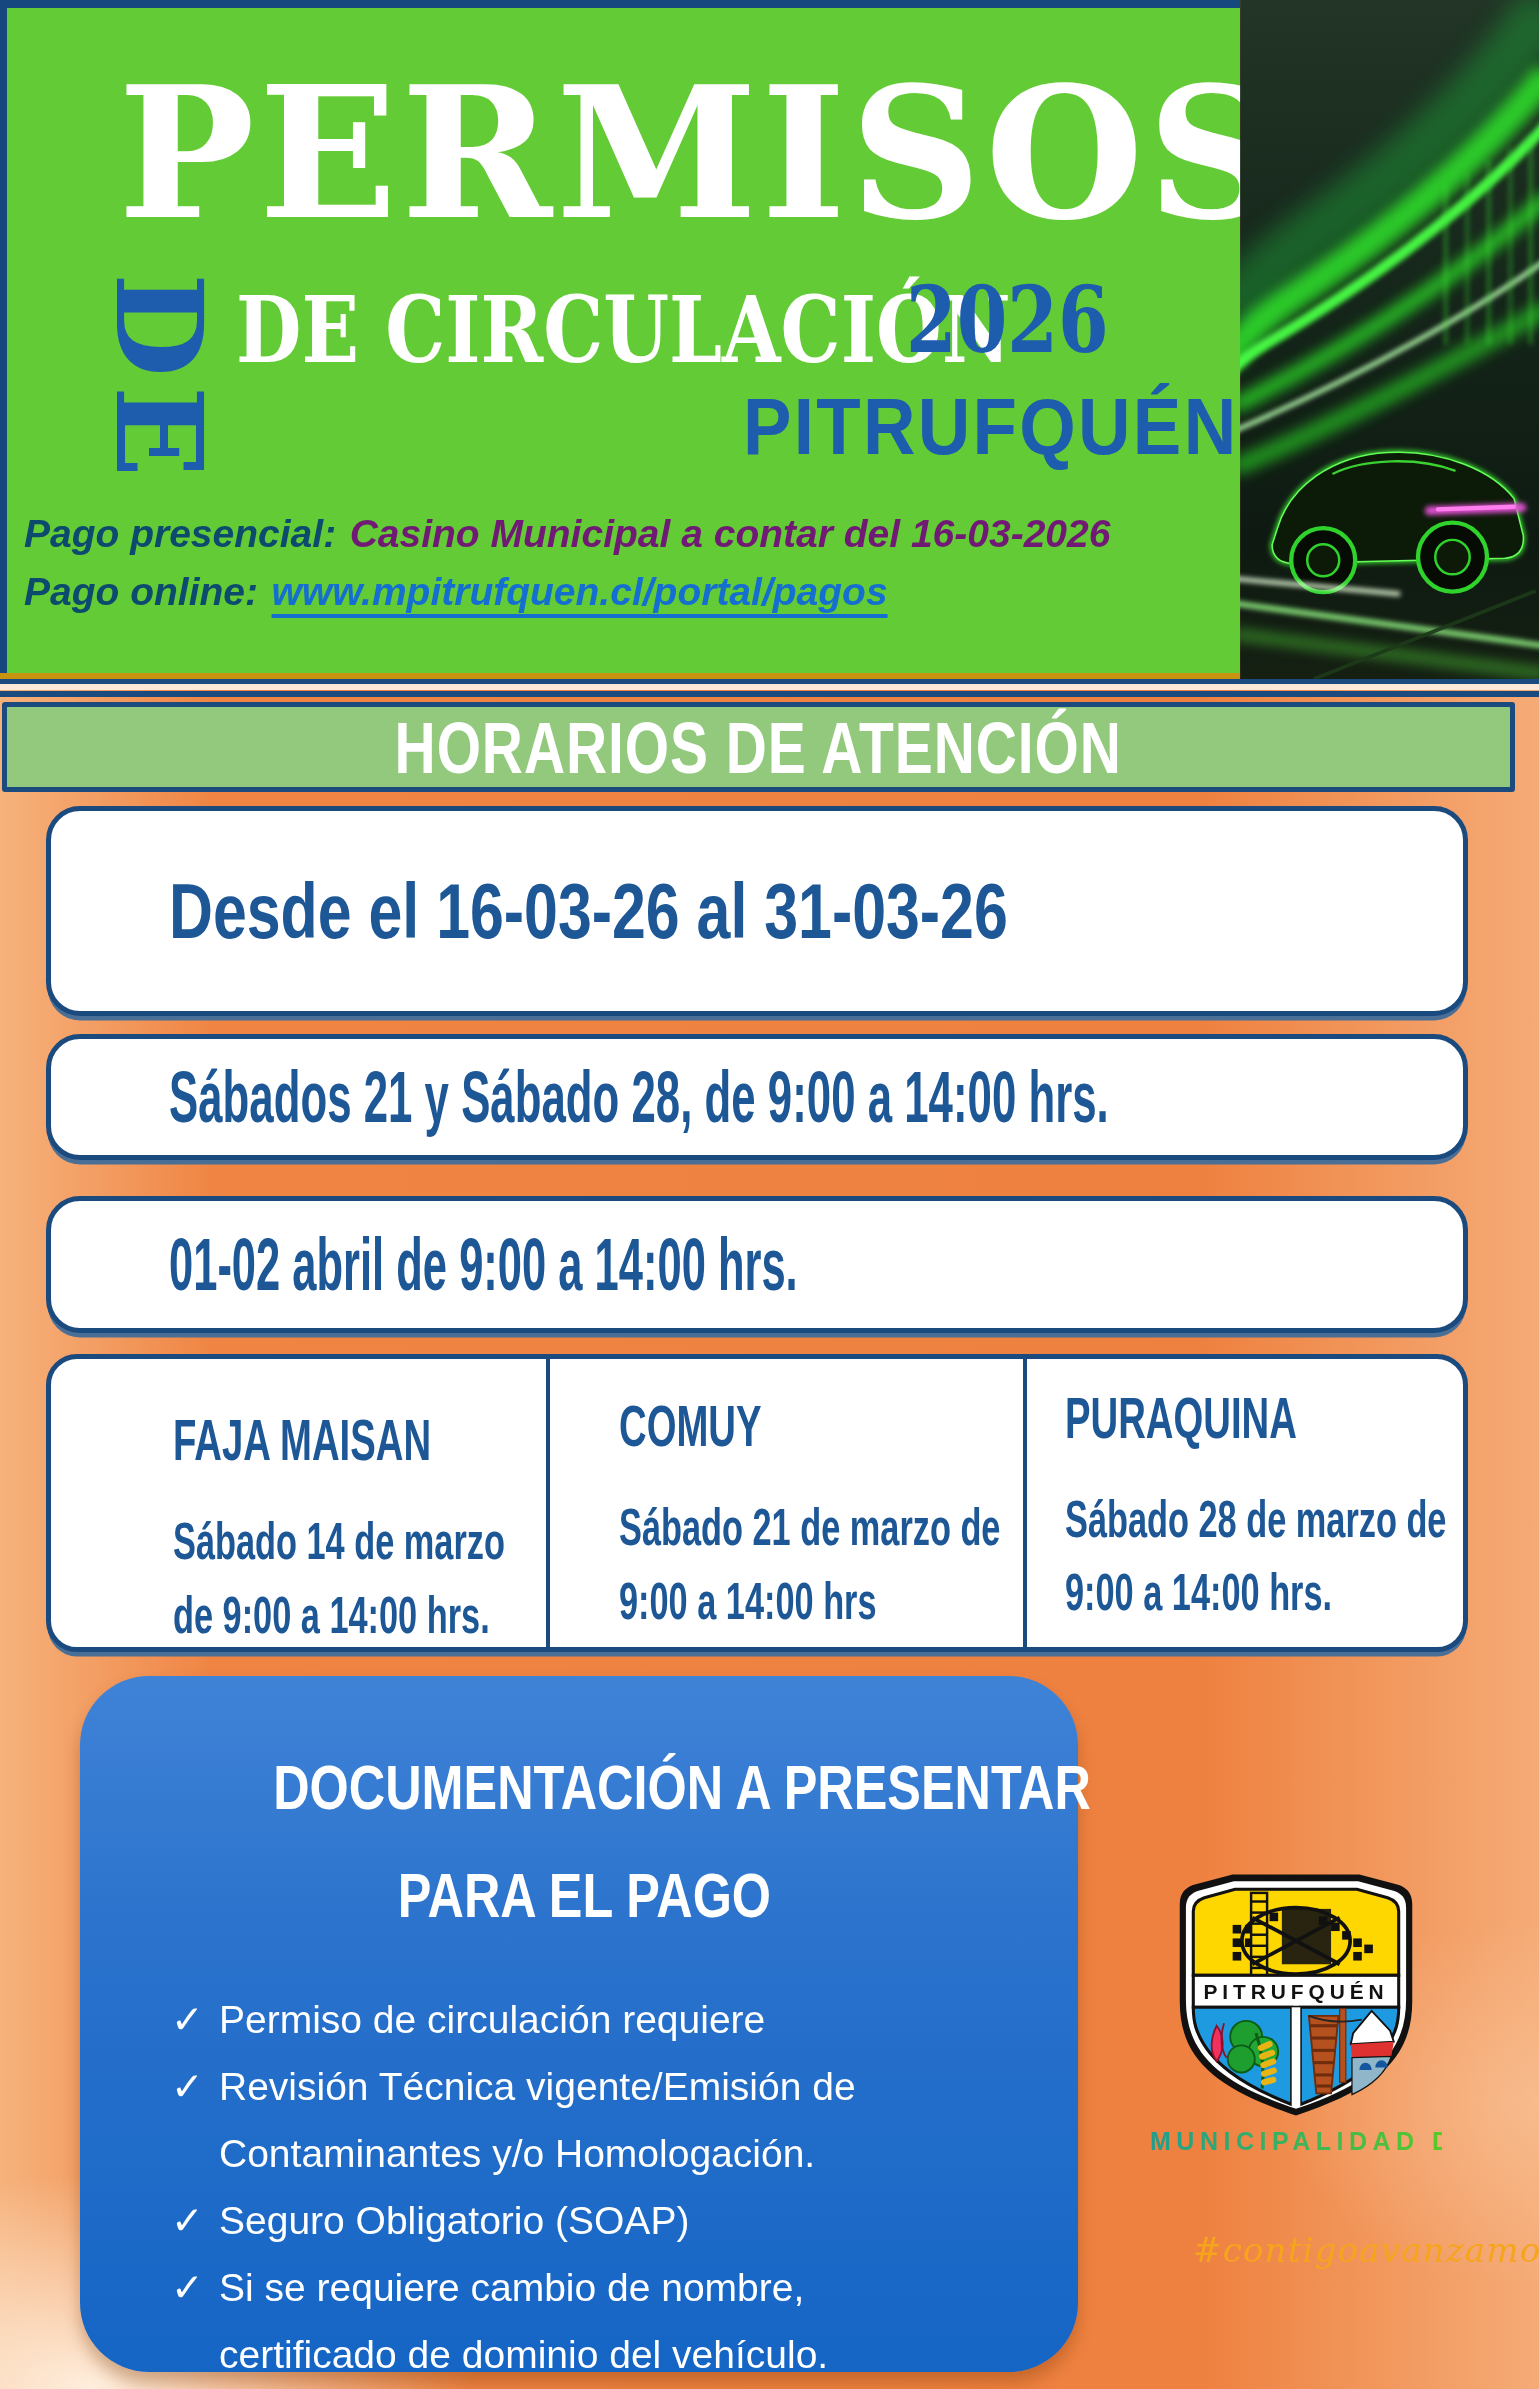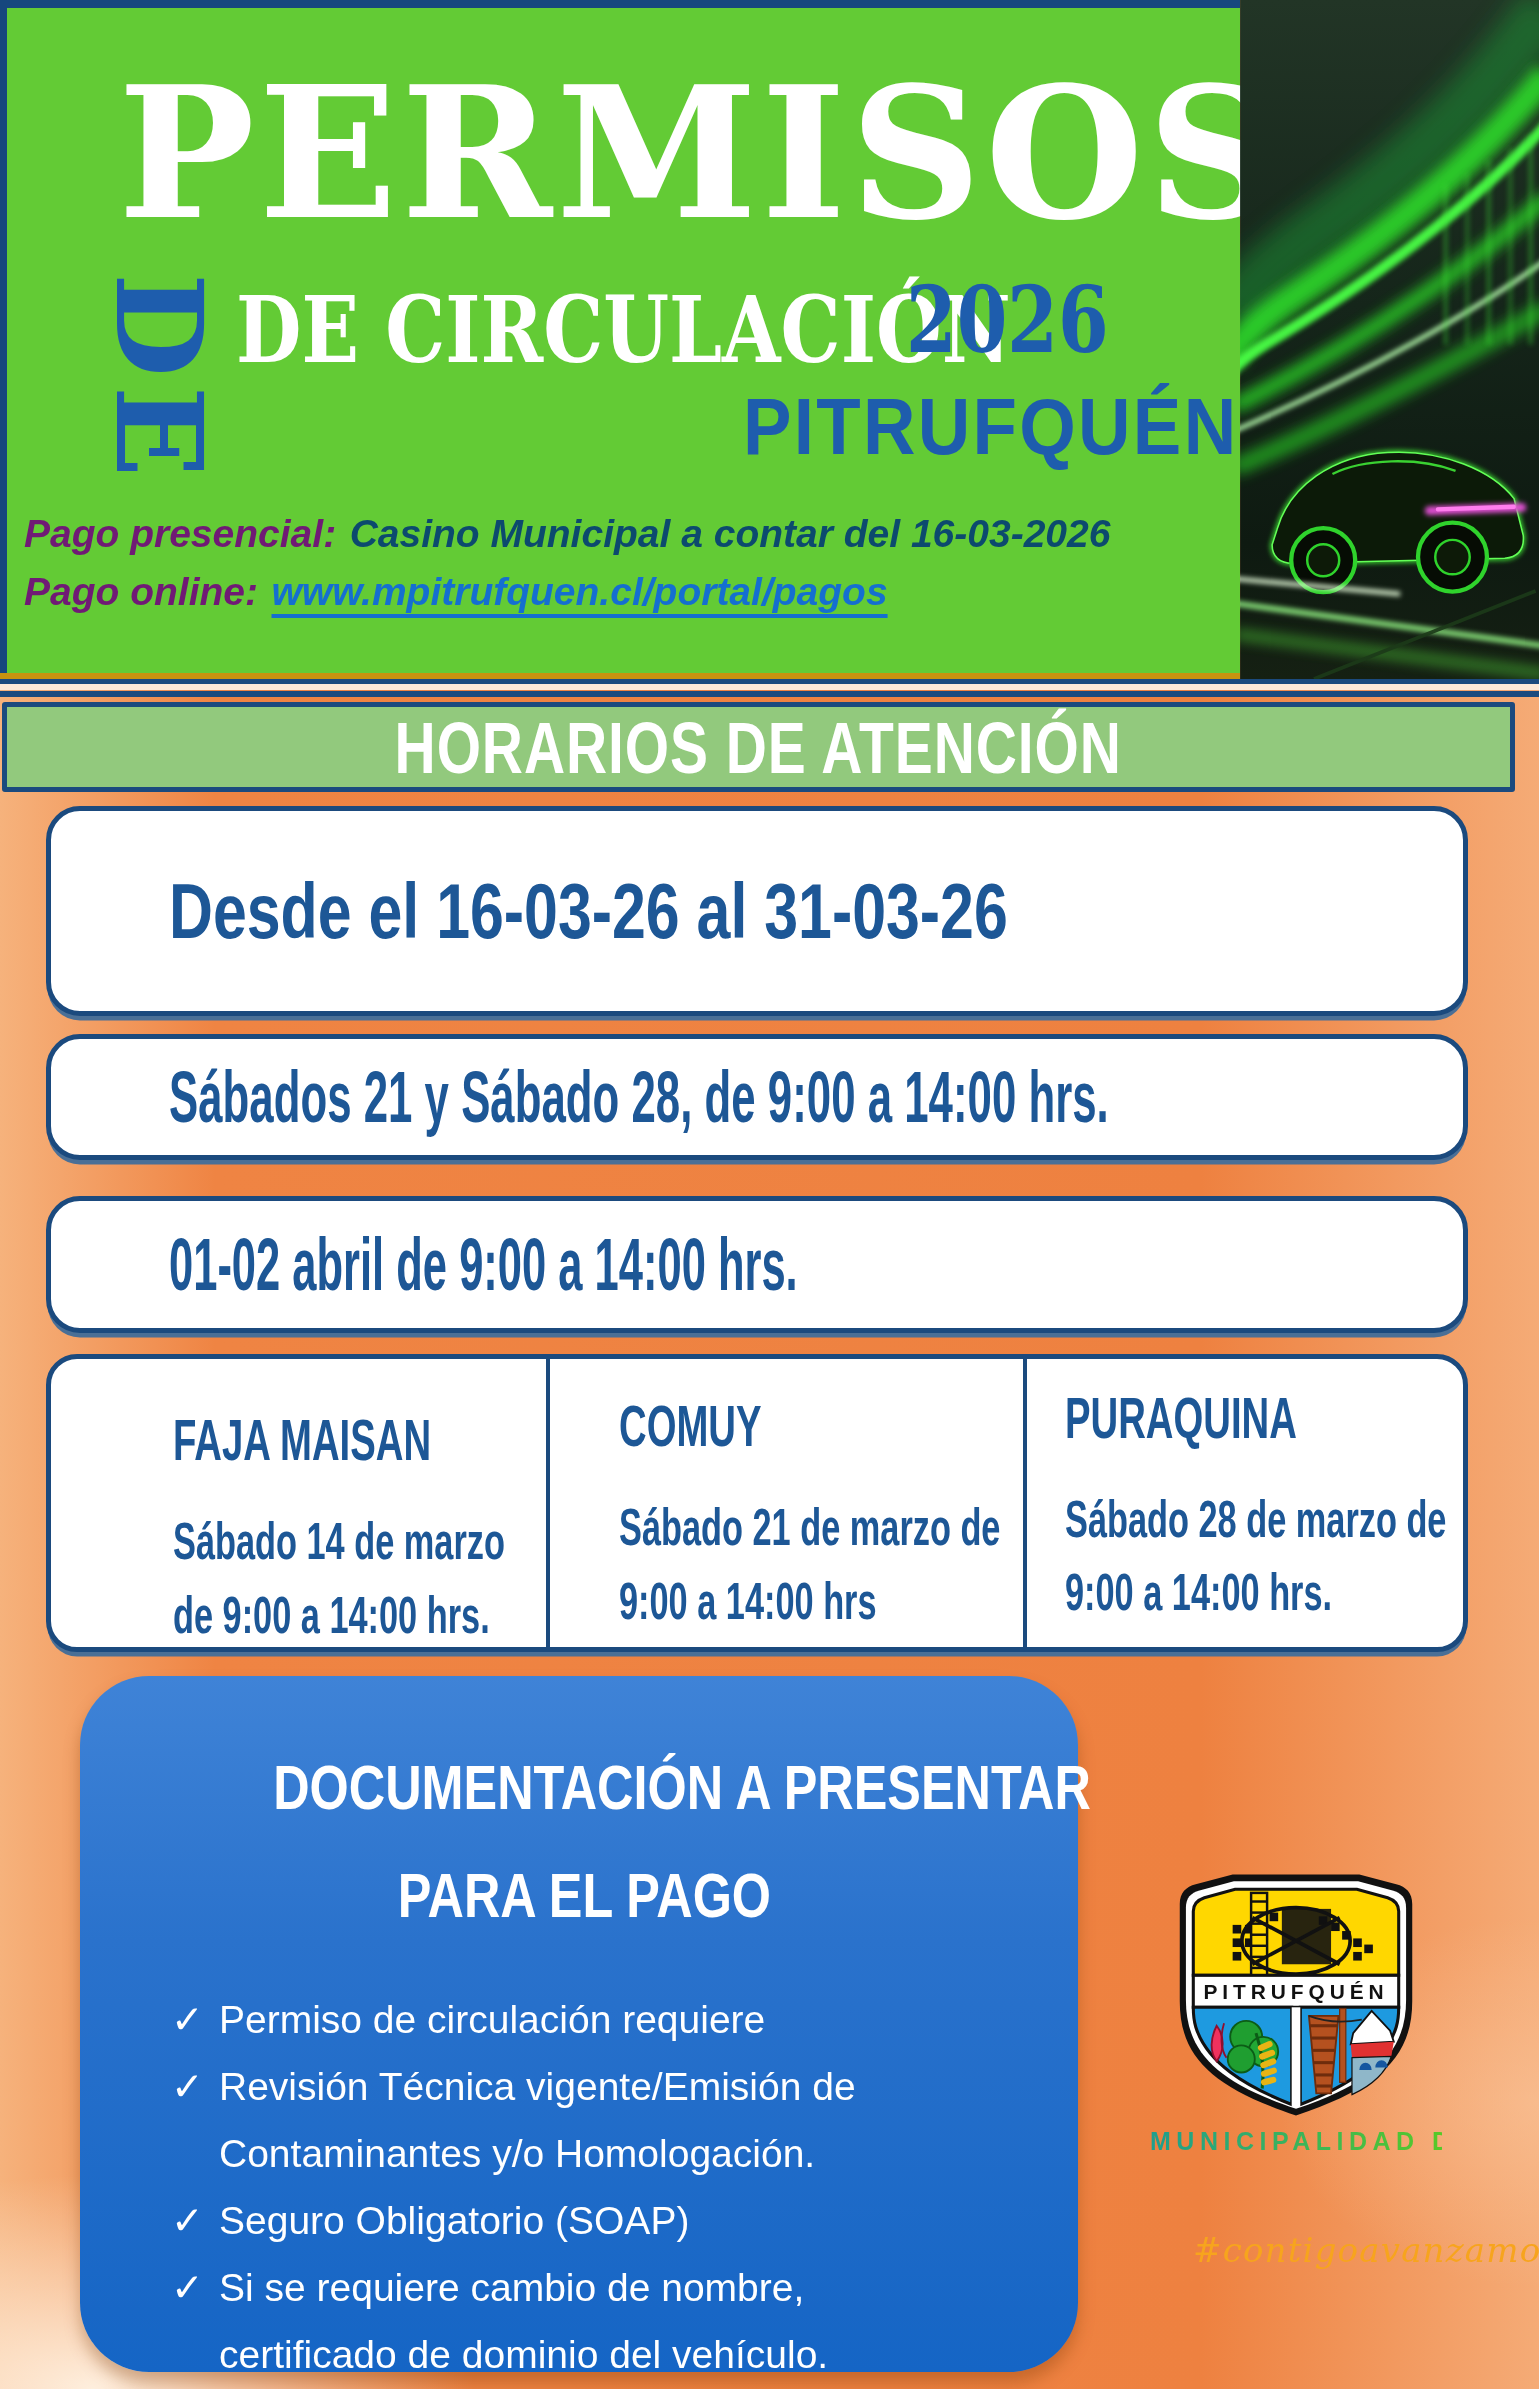--- a/index.html
+++ b/index.html
@@ -41,22 +41,22 @@
     font-family: "DejaVu Serif", serif; font-weight: bold; font-size: 91px; line-height: 1;
     color: #1e5dad; white-space: nowrap;
   }
   .city-title {
     position: absolute; left: 736px; top: 379px;
     font-weight: bold; font-size: 79px; line-height: 1; color: #1e5dad; letter-spacing: 2.5px; white-space: nowrap;
   }
   .pago-row { position: absolute; left: 17px; white-space: nowrap; font-style: italic; font-weight: bold; font-size: 39px; line-height: 1; }
   .pago-row.r1 { top: 506px; }
   .pago-row.r2 { top: 564px; }
-  .pago-label { color: #701a75; margin-right: 13.5px; }
-  .pago-text  { color: #0c4a6e; }
+  .pago-label { color: #0c4a6e; margin-right: 13.5px; }
+  .pago-text  { color: #701a75; }
   .pago-link  { color: #156fd0; text-decoration: underline; text-decoration-thickness: 3.7px; text-underline-offset: 8.6px; cursor: pointer; }
 
   
   .photo { position: absolute; left: 1240px; top: 0; width: 300px; height: 679px; overflow: hidden; }
   .photo svg { display: block; }
 
   
   .rule-gold  { position: absolute; left: 0; top: 673px; width: 1240px; height: 5.5px;  background: #c8930f; }
   .rule-b1    { position: absolute; left: 0; top: 679px; width: 1539px; height: 5.5px;  background: #1b4a7e; }
   .rule-light { position: absolute; left: 0; top: 684px; width: 1539px; height: 6.2px; background: #fde9d8; }

